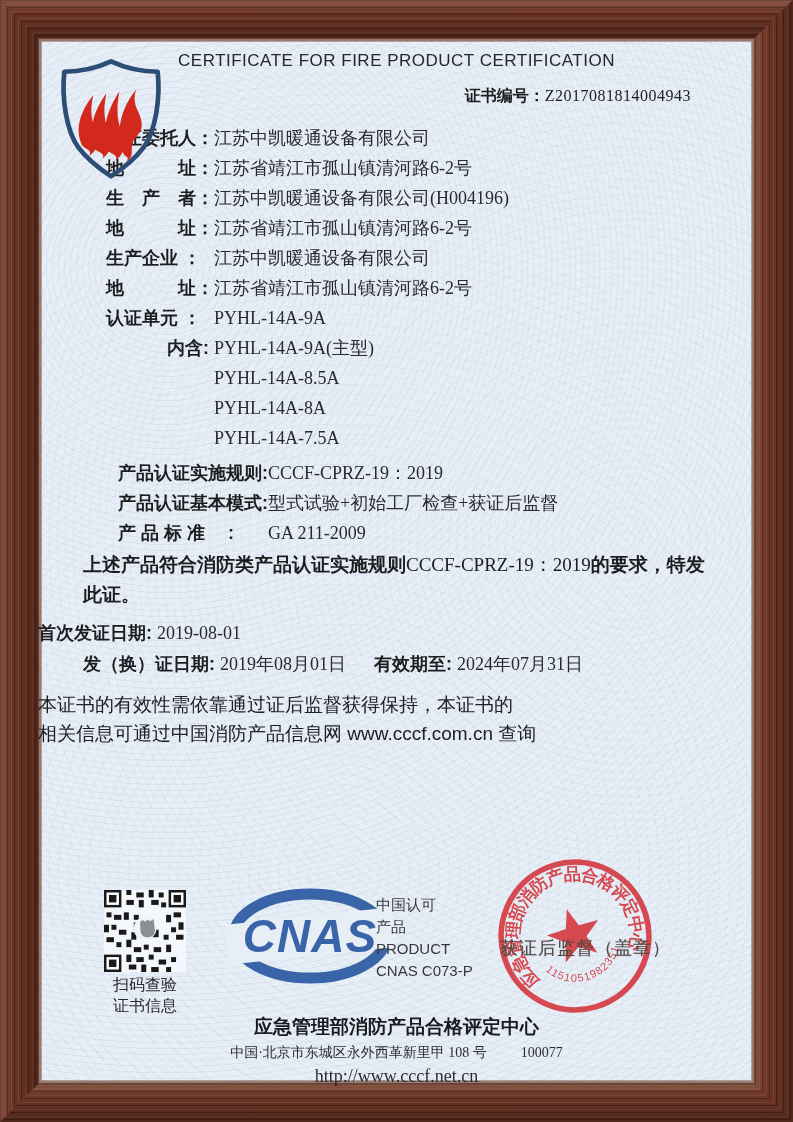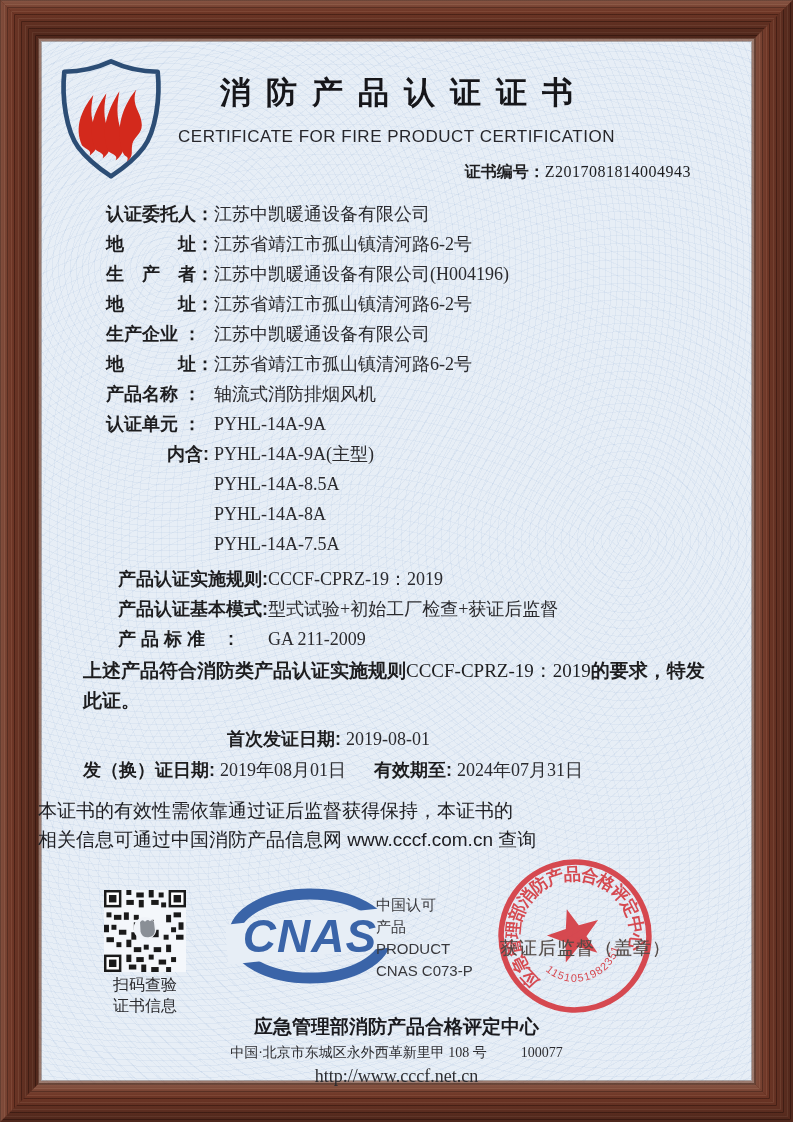--- a/index.html
+++ b/index.html
@@ -43,21 +43,21 @@
   .row .lbl.inner{text-align:right;}
   .models .row .lbl{width:108px;}
   .models .row{line-height:30px;}
 
   .rules{margin-top:5px;padding-left:45px;font-size:18px;margin-left:35px;}
   .rules .lbl{width:150px;}
 
   .statement{padding-left:45px;padding-right:46px;font-size:19px;font-weight:700;line-height:30px;margin-top:2px;}
   .statement .code{font-weight:400;font-family:"Liberation Serif",serif;}
 
-  .first-issue{margin-top:8px;padding-left:189px;font-size:18px;line-height:30px;}
+  .first-issue{margin-top:8px;font-size:18px;line-height:30px;}
   .reissue{padding-left:45px;font-size:18px;line-height:32px;}
   .blbl{font-weight:700;}
   .bval{font-family:"Liberation Serif",serif;color:#2a2a2e;}
   .gap{display:inline-block;width:28px;}
 
   .notice{margin-top:10px;text-align:left;font-size:19px;line-height:29px;font-weight:500;color:#202024;}
 
   .qr{position:absolute;left:66px;top:852px;width:82px;height:82px;}
   .qr-caption{position:absolute;left:48px;top:936px;width:118px;text-align:center;font-size:16px;line-height:21px;color:#2a2a2e;}
   .cnas-logo{position:absolute;left:188px;top:848px;width:168px;height:100px;}
@@ -83,21 +83,20 @@
   <div class="paper">
 
     <svg class="logo" viewBox="0 0 130 135">
       <path d="M65,8 C50,15 32,19 15,19 C12,47 17,82 30,100 C42,116 56,125 65,131 C74,125 88,116 100,100 C113,82 118,47 115,19 C98,19 80,15 65,8 Z" fill="none" stroke="#2c4d75" stroke-width="5" stroke-linejoin="round"></path>
       <path d="M34,98 C26,80 32,62 46,44 C42,62 44,72 50,84 C54,94 50,103 42,109 C45,103 38,102 34,98 Z" fill="#d3291c"></path>
       <path d="M48,102 C40,82 46,62 60,42 C56,62 58,73 64,86 C68,96 64,106 56,112 C59,106 52,106 48,102 Z" fill="#d3291c"></path>
       <path d="M62,104 C54,84 60,62 74,40 C70,61 72,74 78,87 C82,98 78,108 70,114 C73,108 66,108 62,104 Z" fill="#d3291c"></path>
       <path d="M78,106 C70,86 74,60 92,38 C86,56 98,62 98,76 C98,86 90,88 88,96 C86,104 90,110 82,115 C85,109 80,111 78,106 Z" fill="#d3291c"></path>
     </svg>
 
-    <div class="title">消防产品认证证书</div>
     <div class="subtitle">CERTIFICATE FOR FIRE PRODUCT CERTIFICATION</div>
     <div class="certno"><span class="blbl">证书编号：</span><span class="num">Z2017081814004943</span></div>
 
     <div class="fields">
       <div class="row">
           <span class="lbl">认证委托人：</span>
           <span class="val">江苏中凯暖通设备有限公司</span>
         </div>
       <div class="row">
           <span class="lbl">地　　　址：</span>
@@ -111,24 +110,20 @@
           <span class="lbl">地　　　址：</span>
           <span class="val">江苏省靖江市孤山镇清河路6-2号</span>
         </div>
       <div class="row">
           <span class="lbl">生产企业 ：</span>
           <span class="val">江苏中凯暖通设备有限公司</span>
         </div>
       <div class="row">
           <span class="lbl">地　　　址：</span>
           <span class="val">江苏省靖江市孤山镇清河路6-2号</span>
-        </div>
-      <div class="row">
-          <span class="lbl">产品名称 ：</span>
-          <span class="val">轴流式消防排烟风机</span>
         </div>
       <div class="row">
           <span class="lbl">认证单元 ：</span>
           <span class="val">PYHL-14A-9A</span>
         </div>
       <div class="row">
           <span class="lbl inner">内含: </span>
           <span class="val">PYHL-14A-9A(主型)</span>
         </div>
       <div class="models">

